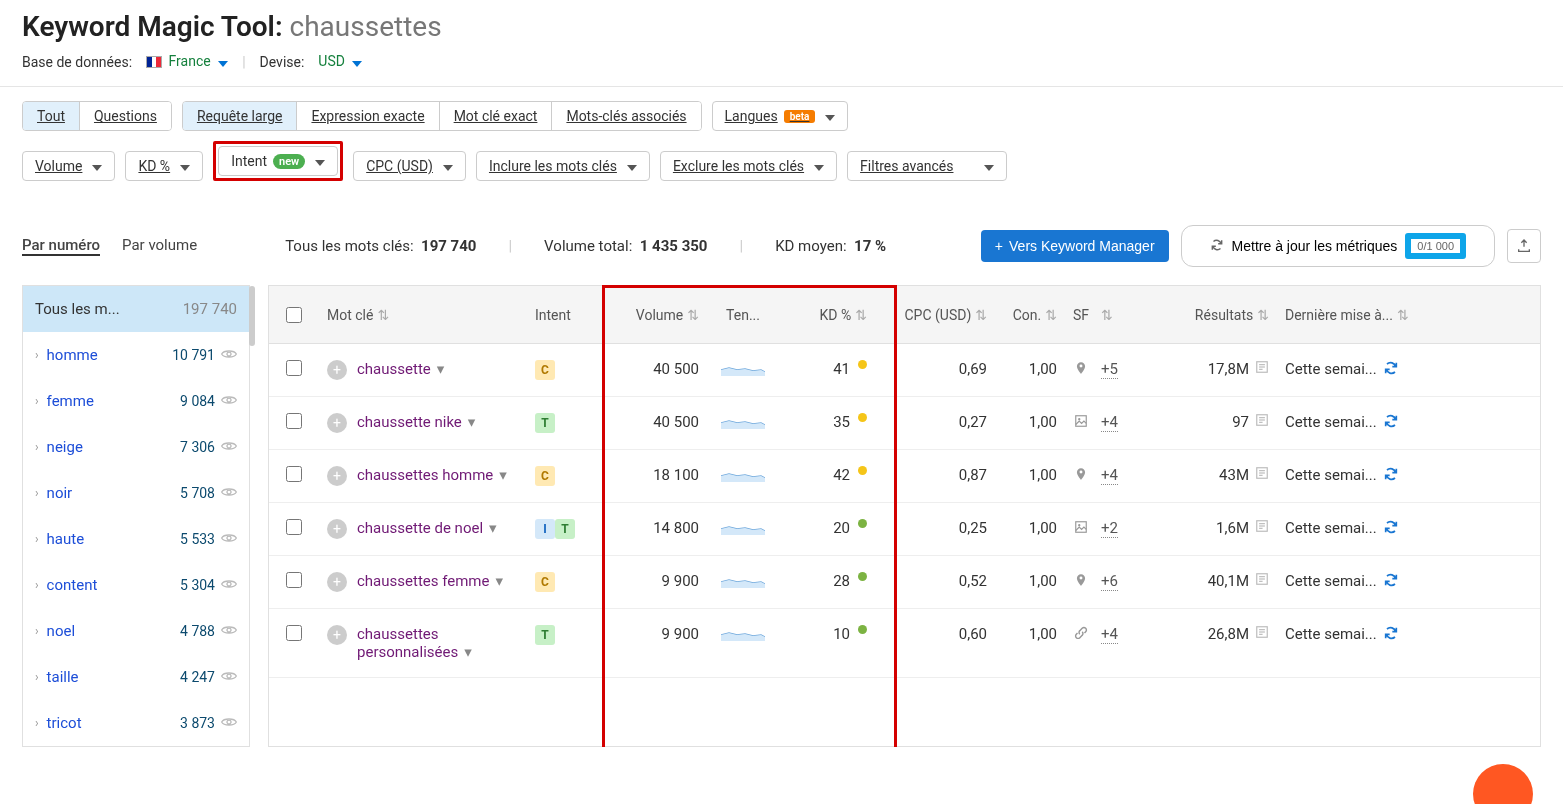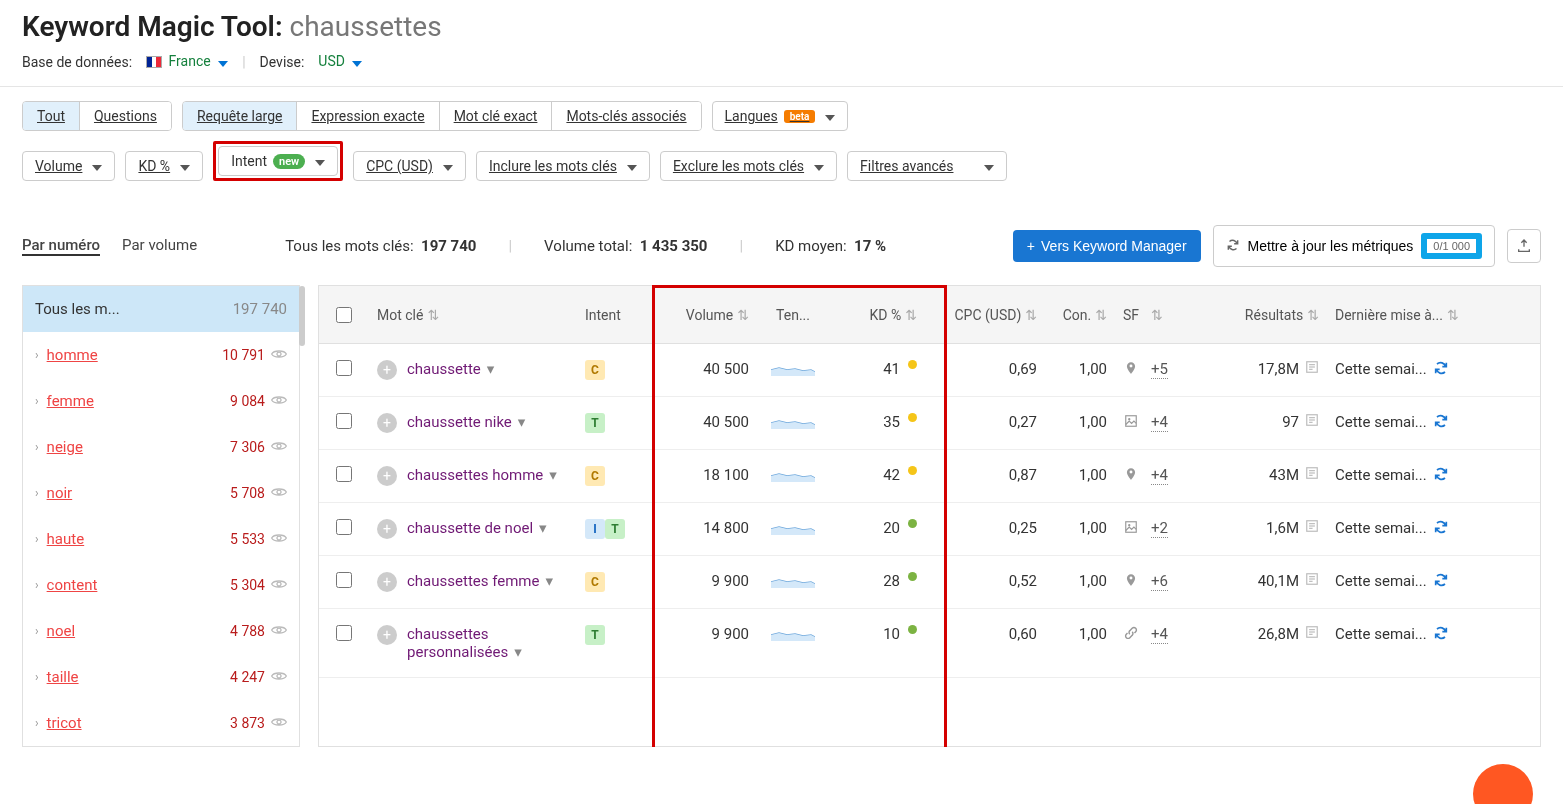--- a/index.html
+++ b/index.html
@@ -30,32 +30,32 @@
 
 .metrics-bar { display:flex; align-items:center; padding:10px 0; margin: 10px 22px 0 22px; gap:28px; }
 .tabs-left { display:flex; gap:22px; font-size:15px; }
 .tabs-left .tab { cursor:pointer; color:#444; }
 .tabs-left .tab.active { border-bottom:2px solid #333; font-weight:500; }
 .stats { display:flex; gap:32px; font-size:15px; margin-left:60px; }
 .stats .lbl { color:#333; }
 .stats .val { font-weight:700; }
 .actions-right { margin-left:auto; display:flex; gap:12px; align-items:center; }
 .btn-primary { background:#1976d2; color:#fff; border:none; padding:8px 14px; border-radius:4px; font-size:14px; cursor:pointer; display:inline-flex; align-items:center; gap:6px; }
-.btn-secondary { background:#fff; border:1px solid #ccc; padding:7px 12px; border-radius:4px; font-size:14px; cursor:pointer; display:inline-flex; align-items:center; gap:8px; }
+.btn-secondary { background:#fff; border:1px solid #ccc; padding:7px 28px; border-radius:12px; font-size:14px; cursor:pointer; display:inline-flex; align-items:center; gap:8px; }
 .count-badge { border:6px solid #0ea5e9; padding:1px 6px; border-radius:3px; font-size:11px; color:#666;text-align:center; }
 .icon-btn { width:34px; height:34px; border:1px solid #ccc; border-radius:4px; background:#fff; display:inline-flex; align-items:center; justify-content:center; cursor:pointer; }
 
 .main { display:flex; padding:0 22px; gap:18px; margin-top:8px; }
-.sidebar { width:278px; border:1px solid #e0e0e0; position:relative; }
+.sidebar { width:228px; border:1px solid #e0e0e0; position:relative; }
 .sidebar-header { background:#cde7f8; padding:14px 12px; display:flex; justify-content:space-between; font-size:15px; color:#333; }
 .sidebar-header .cnt { color:#888; }
 .side-item { display:flex; align-items:center; padding:14px 12px; border-bottom:0; cursor:pointer; }
 .side-item .exp { color:#999; margin-right:8px; font-size:12px; }
-.side-item .lbl { flex:1; color:#ef4444; font-size:15px;text-decoration:underline; }
-.side-item .cnt { color:#b91c1c; font-size:14px; margin-right:6px; }
+.side-item .lbl { flex:1; color:#1d4ed8; font-size:15px; }
+.side-item .cnt { color:#0c4a6e; font-size:14px; margin-right:6px; }
 .eye { color:#bbb; }
 .scroll-hint { position:absolute; right:-6px; top:0; width:6px; height:60px; background:#ccc; border-radius:3px; }
 
 .table-wrap { flex:1; border:1px solid #e0e0e0; position:relative; }
 .thead { display:flex; background:#f5f5f5; border-bottom:1px solid #e0e0e0; align-items:center; height:58px; font-size:14px; color:#555; }
 .th, .td { padding:0 8px; display:flex; align-items:center; }
 .col-check { width:50px; justify-content:center; }
 .col-kw { width:208px; }
 .col-intent { width:70px; }
 .col-vol { width:110px; justify-content:flex-end; }

